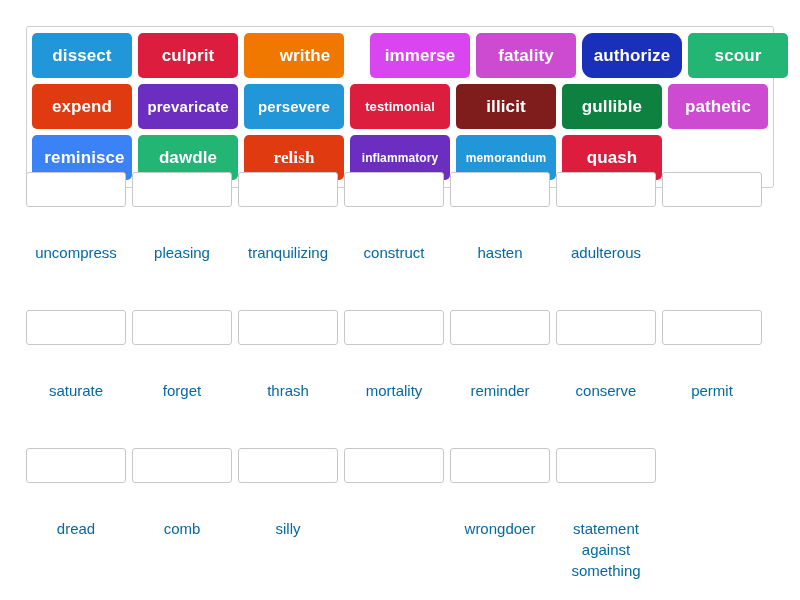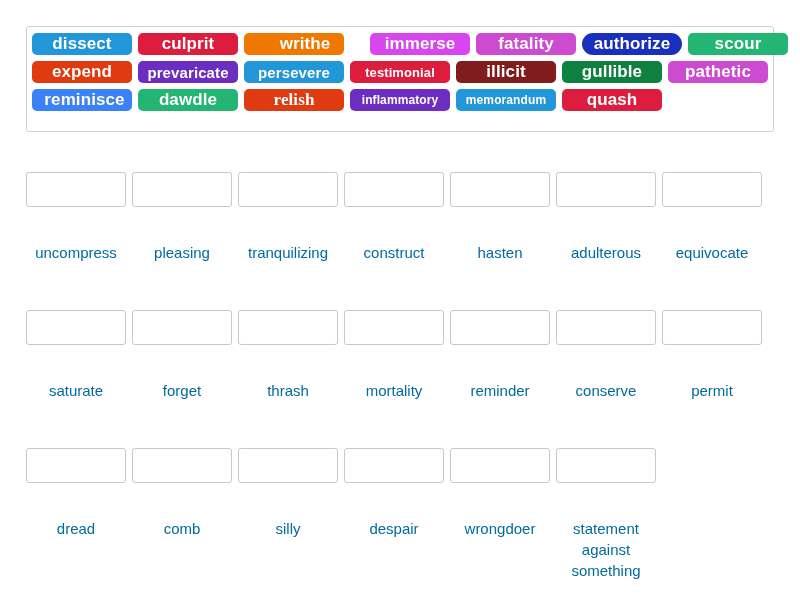--- a/index.html
+++ b/index.html
@@ -39,21 +39,21 @@
     display: flex;
     gap: 6px;
     margin-bottom: 6px;
   }
   .tile-row:last-child {
     margin-bottom: 0;
   }
   .tile {
     flex: 0 0 100px;
     width: 100px;
-    height: 22px;
+    height: 45px;
     border-radius: 5px;
     display: flex;
     align-items: center;
     justify-content: center;
     color: #ffffff;
     font-weight: bold;
     font-size: 17px;
     letter-spacing: 0.1px;
     box-sizing: border-box;
     padding: 0 3px;
@@ -164,21 +164,20 @@
     <div class="answer-cell">
       <div class="dropzone"></div>
       <div class="definition">hasten</div>
     </div>
     <div class="answer-cell">
       <div class="dropzone"></div>
       <div class="definition">adulterous</div>
     </div>
     <div class="answer-cell">
       <div class="dropzone"></div>
-      <div class="definition">equivocate</div>
     </div>
   </div>
 
   <div class="answer-row r2">
     <div class="answer-cell">
       <div class="dropzone"></div>
       <div class="definition">saturate</div>
     </div>
     <div class="answer-cell">
       <div class="dropzone"></div>
@@ -214,21 +213,20 @@
     <div class="answer-cell">
       <div class="dropzone"></div>
       <div class="definition">comb</div>
     </div>
     <div class="answer-cell">
       <div class="dropzone"></div>
       <div class="definition">silly</div>
     </div>
     <div class="answer-cell">
       <div class="dropzone"></div>
-      <div class="definition">despair</div>
     </div>
     <div class="answer-cell">
       <div class="dropzone"></div>
       <div class="definition">wrongdoer</div>
     </div>
     <div class="answer-cell">
       <div class="dropzone"></div>
       <div class="definition">statement against something</div>
     </div>
   </div>

